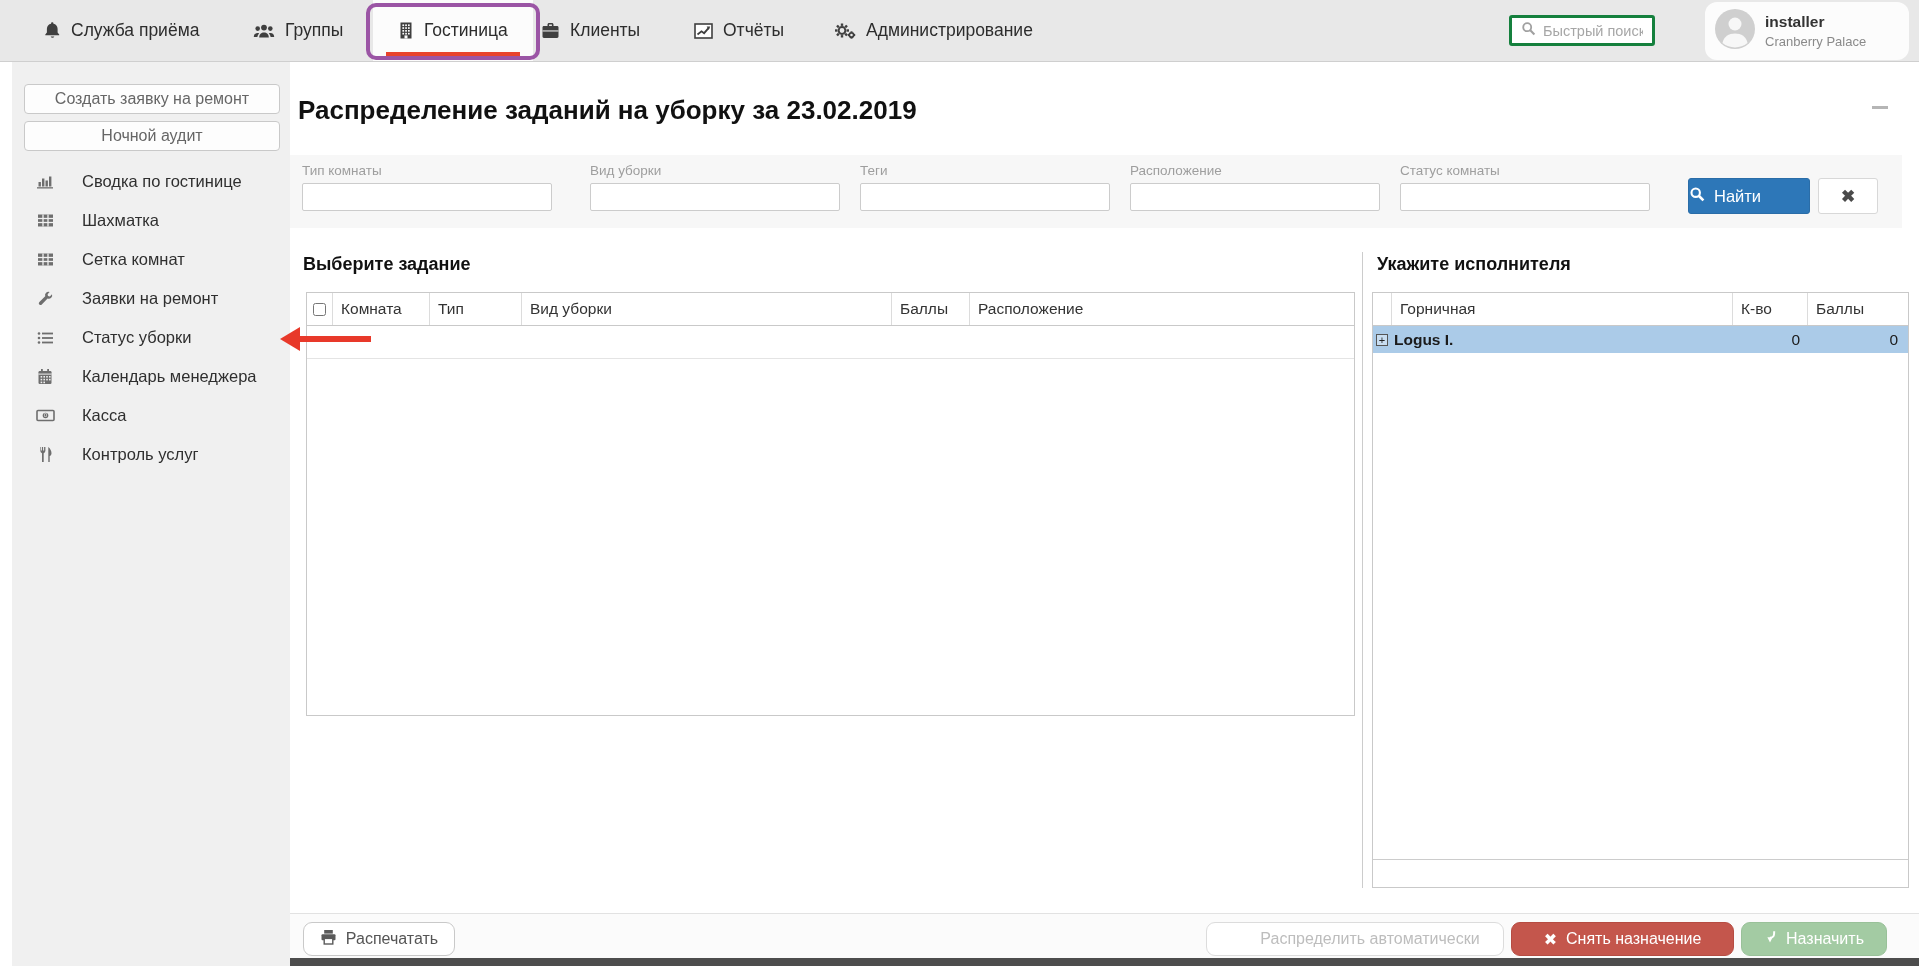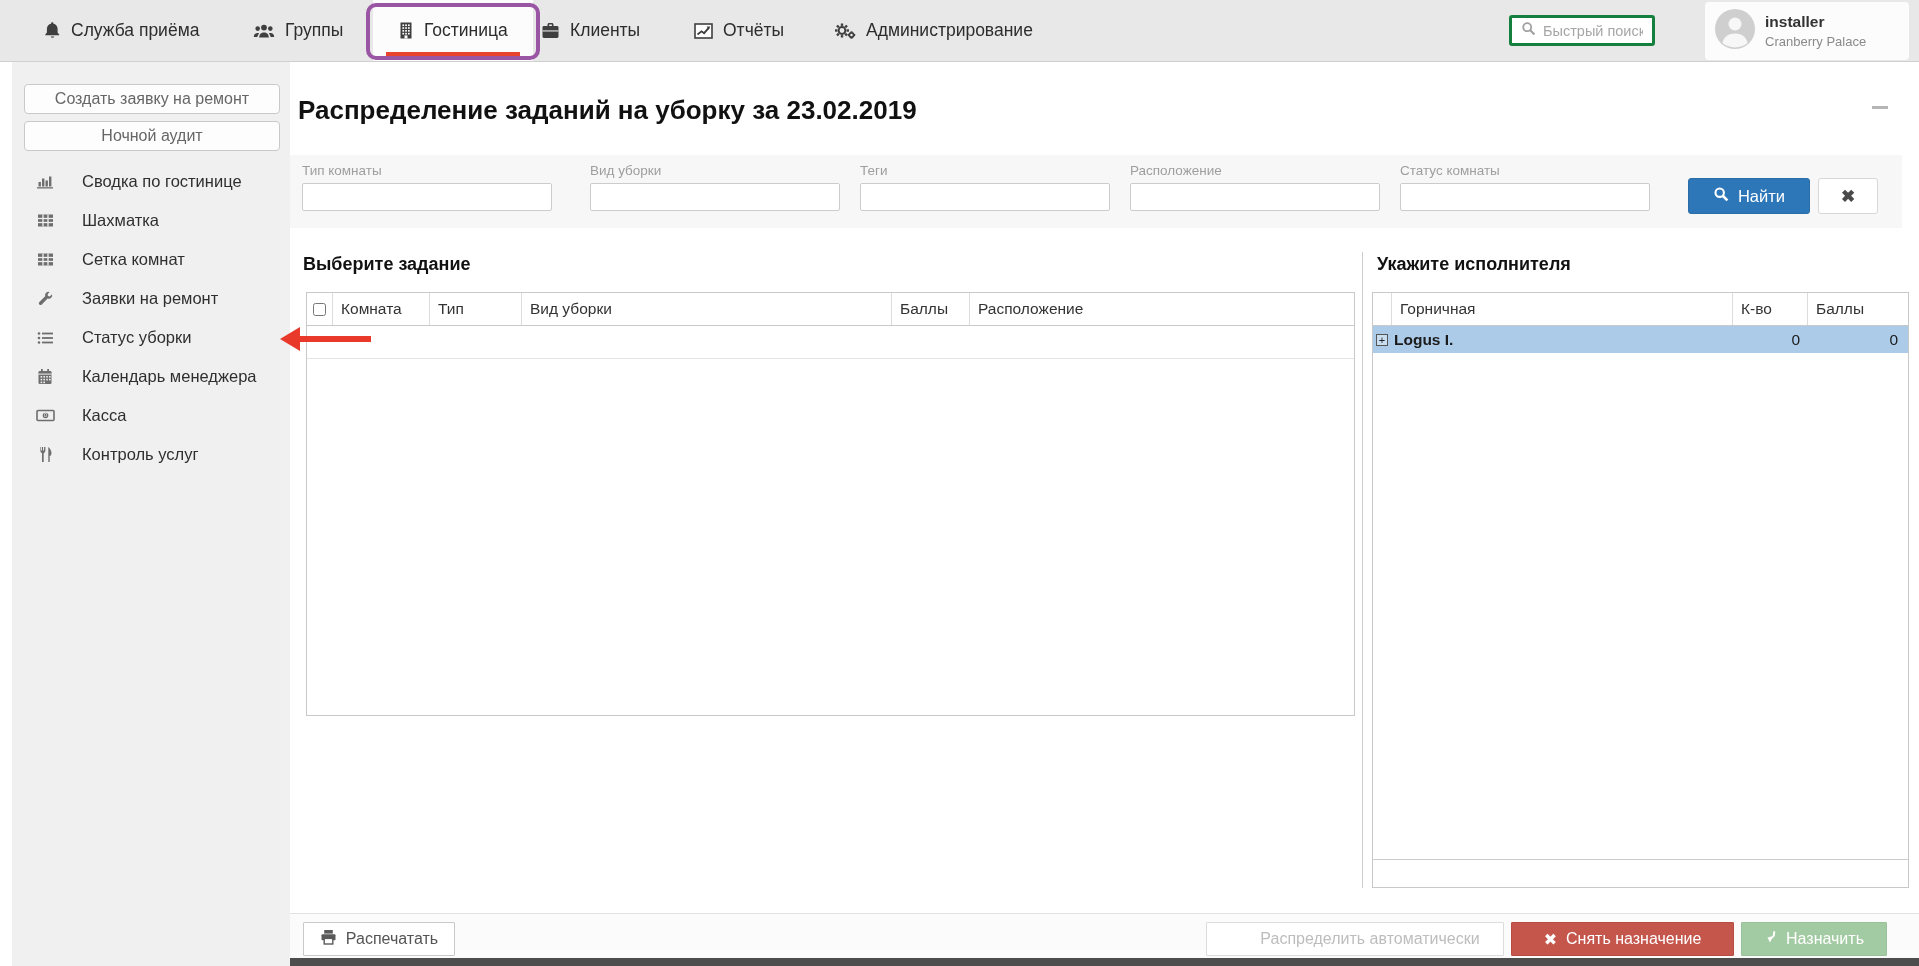--- a/index.html
+++ b/index.html
@@ -17,21 +17,21 @@
     background:#e8432d; }
   .tab-annotation { position:absolute; left:-7px; right:-7px; top:3px; bottom:1px;
     border:4px solid #9b55a5; border-radius:10px; pointer-events:none; }
   .search-box { position:absolute; left:1509px; top:15px; width:146px; height:31px;
     background:#fff; border:3px solid #15803d; border-radius:3px; display:flex;
     align-items:center; gap:7px; padding:0 9px; }
   .search-box input { border:none; outline:none; width:100%; font-size:14.5px;
     color:#555; background:transparent; font-family:"Liberation Sans",sans-serif; }
   .search-box input::placeholder { color:#a6a6a6; }
   .user-panel { position:absolute; left:1705px; top:2px; width:204px; height:58px;
-    background:#fcfcfc; border-radius:4px; display:flex; align-items:center; gap:10px;
+    background:#fcfcfc; border-radius:12px; display:flex; align-items:center; gap:10px;
     padding-left:10px; }
   .user-name { font-size:15.5px; font-weight:bold; color:#333; line-height:1.35; }
   .user-hotel { font-size:13px; color:#8a8a8a; line-height:1.35; }
 
   
   .sidebar { position:absolute; left:12px; top:62px; width:278px; height:904px;
     background:#f0f0f0; z-index:4;padding-left:32px; }
   .side-btn { position:absolute; left:12px; width:256px; height:30px; background:#fdfdfd;
     border:1px solid #c9c9c9; border-radius:4px; font-size:16px; color:#666;
     display:flex; align-items:center; justify-content:center; cursor:pointer;
@@ -53,21 +53,21 @@
     background:#b5b5b5; z-index:2; }
 
   .filter-panel { position:absolute; left:286px; top:155px; width:1616px; height:73px;
     background:#f7f7f7; z-index:2; }
   .f-label { position:absolute; top:163px; font-size:13.5px; color:#9e9e9e; z-index:3; }
   .f-input { position:absolute; top:183px; width:250px; height:28px; border:1px solid #ccc;
     border-radius:2px; background:#fff; z-index:3; padding:0 6px; font-size:14px; color:#444;
     font-family:"Liberation Sans",sans-serif; }
   .find-btn { position:absolute; left:1688px; top:178px; width:122px; height:36px;
     background:#2d77b8; border:1px solid #2a6da8; border-radius:3px; color:#fff;
-    font-size:16.5px; display:flex; align-items:center; justify-content:center; gap:9px;
+    font-size:16.5px; display:flex; align-items:center; justify-content:flex-start; gap:9px;
     cursor:pointer; z-index:3; }
   .clear-btn { position:absolute; left:1818px; top:178px; width:60px; height:36px;
     background:#fff; border:1px solid #d8d8d8; border-radius:3px; color:#4a4a4a;
     font-size:17px; font-weight:bold; display:flex; align-items:center; justify-content:center;
     cursor:pointer; z-index:3; }
 
   .panel-title { position:absolute; font-size:18px; font-weight:bold; color:#111; z-index:2; }
   .panel-divider { position:absolute; left:1362px; top:252px; width:1px; height:636px;
     background:#ccc; z-index:2; }
 
@@ -82,21 +82,21 @@
     font-size:15.5px; color:#1b1b1b; cursor:pointer; }
   .p-cell { overflow:hidden; white-space:nowrap; }
   .expand-box { width:12px; height:12px; border:1px solid #555; background:rgba(255,255,255,.35);
     font-size:11px; line-height:10px; text-align:center; color:#222; cursor:pointer; }
   .p-footer { position:absolute; left:0; right:0; bottom:0; height:28px;
     border-top:1px solid #ccc; background:#fff; }
 
   
   .footer-bar { position:absolute; left:278px; top:913px; right:0; height:45px;
     background:#fbfbfb; border-top:1px solid #e2e2e2; z-index:3; }
-  .btn { position:absolute; top:922px; height:34px; border-radius:1px; font-size:16px;
+  .btn { position:absolute; top:922px; height:34px; border-radius:9px; font-size:16px;
     display:flex; align-items:center; justify-content:center; gap:9px; cursor:pointer;
     z-index:4; white-space:nowrap; font-family:"Liberation Sans",sans-serif; }
   .btn-print { left:303px; width:152px; background:#fff; border:1px solid #c9c9c9; color:#555; }
   .btn-auto { left:1206px; width:298px; background:#fff; border:1px solid #dcdcdc; color:#bdbdbd;padding-left:30px; }
   .btn-unassign { left:1511px; width:223px; background:#c4564c; border:1px solid #b64c42; color:#fff; }
   .btn-assign { left:1741px; width:146px; background:#a3cba3; border:1px solid #99c199; color:#fff; }
   .bottom-strip { position:absolute; left:278px; right:0; top:958px; bottom:0; background:#4d4d4d; z-index:3; }
 
   .arrow-annotation { position:absolute; left:278px; top:324px; width:96px; height:30px; z-index:6; }
 </style>

